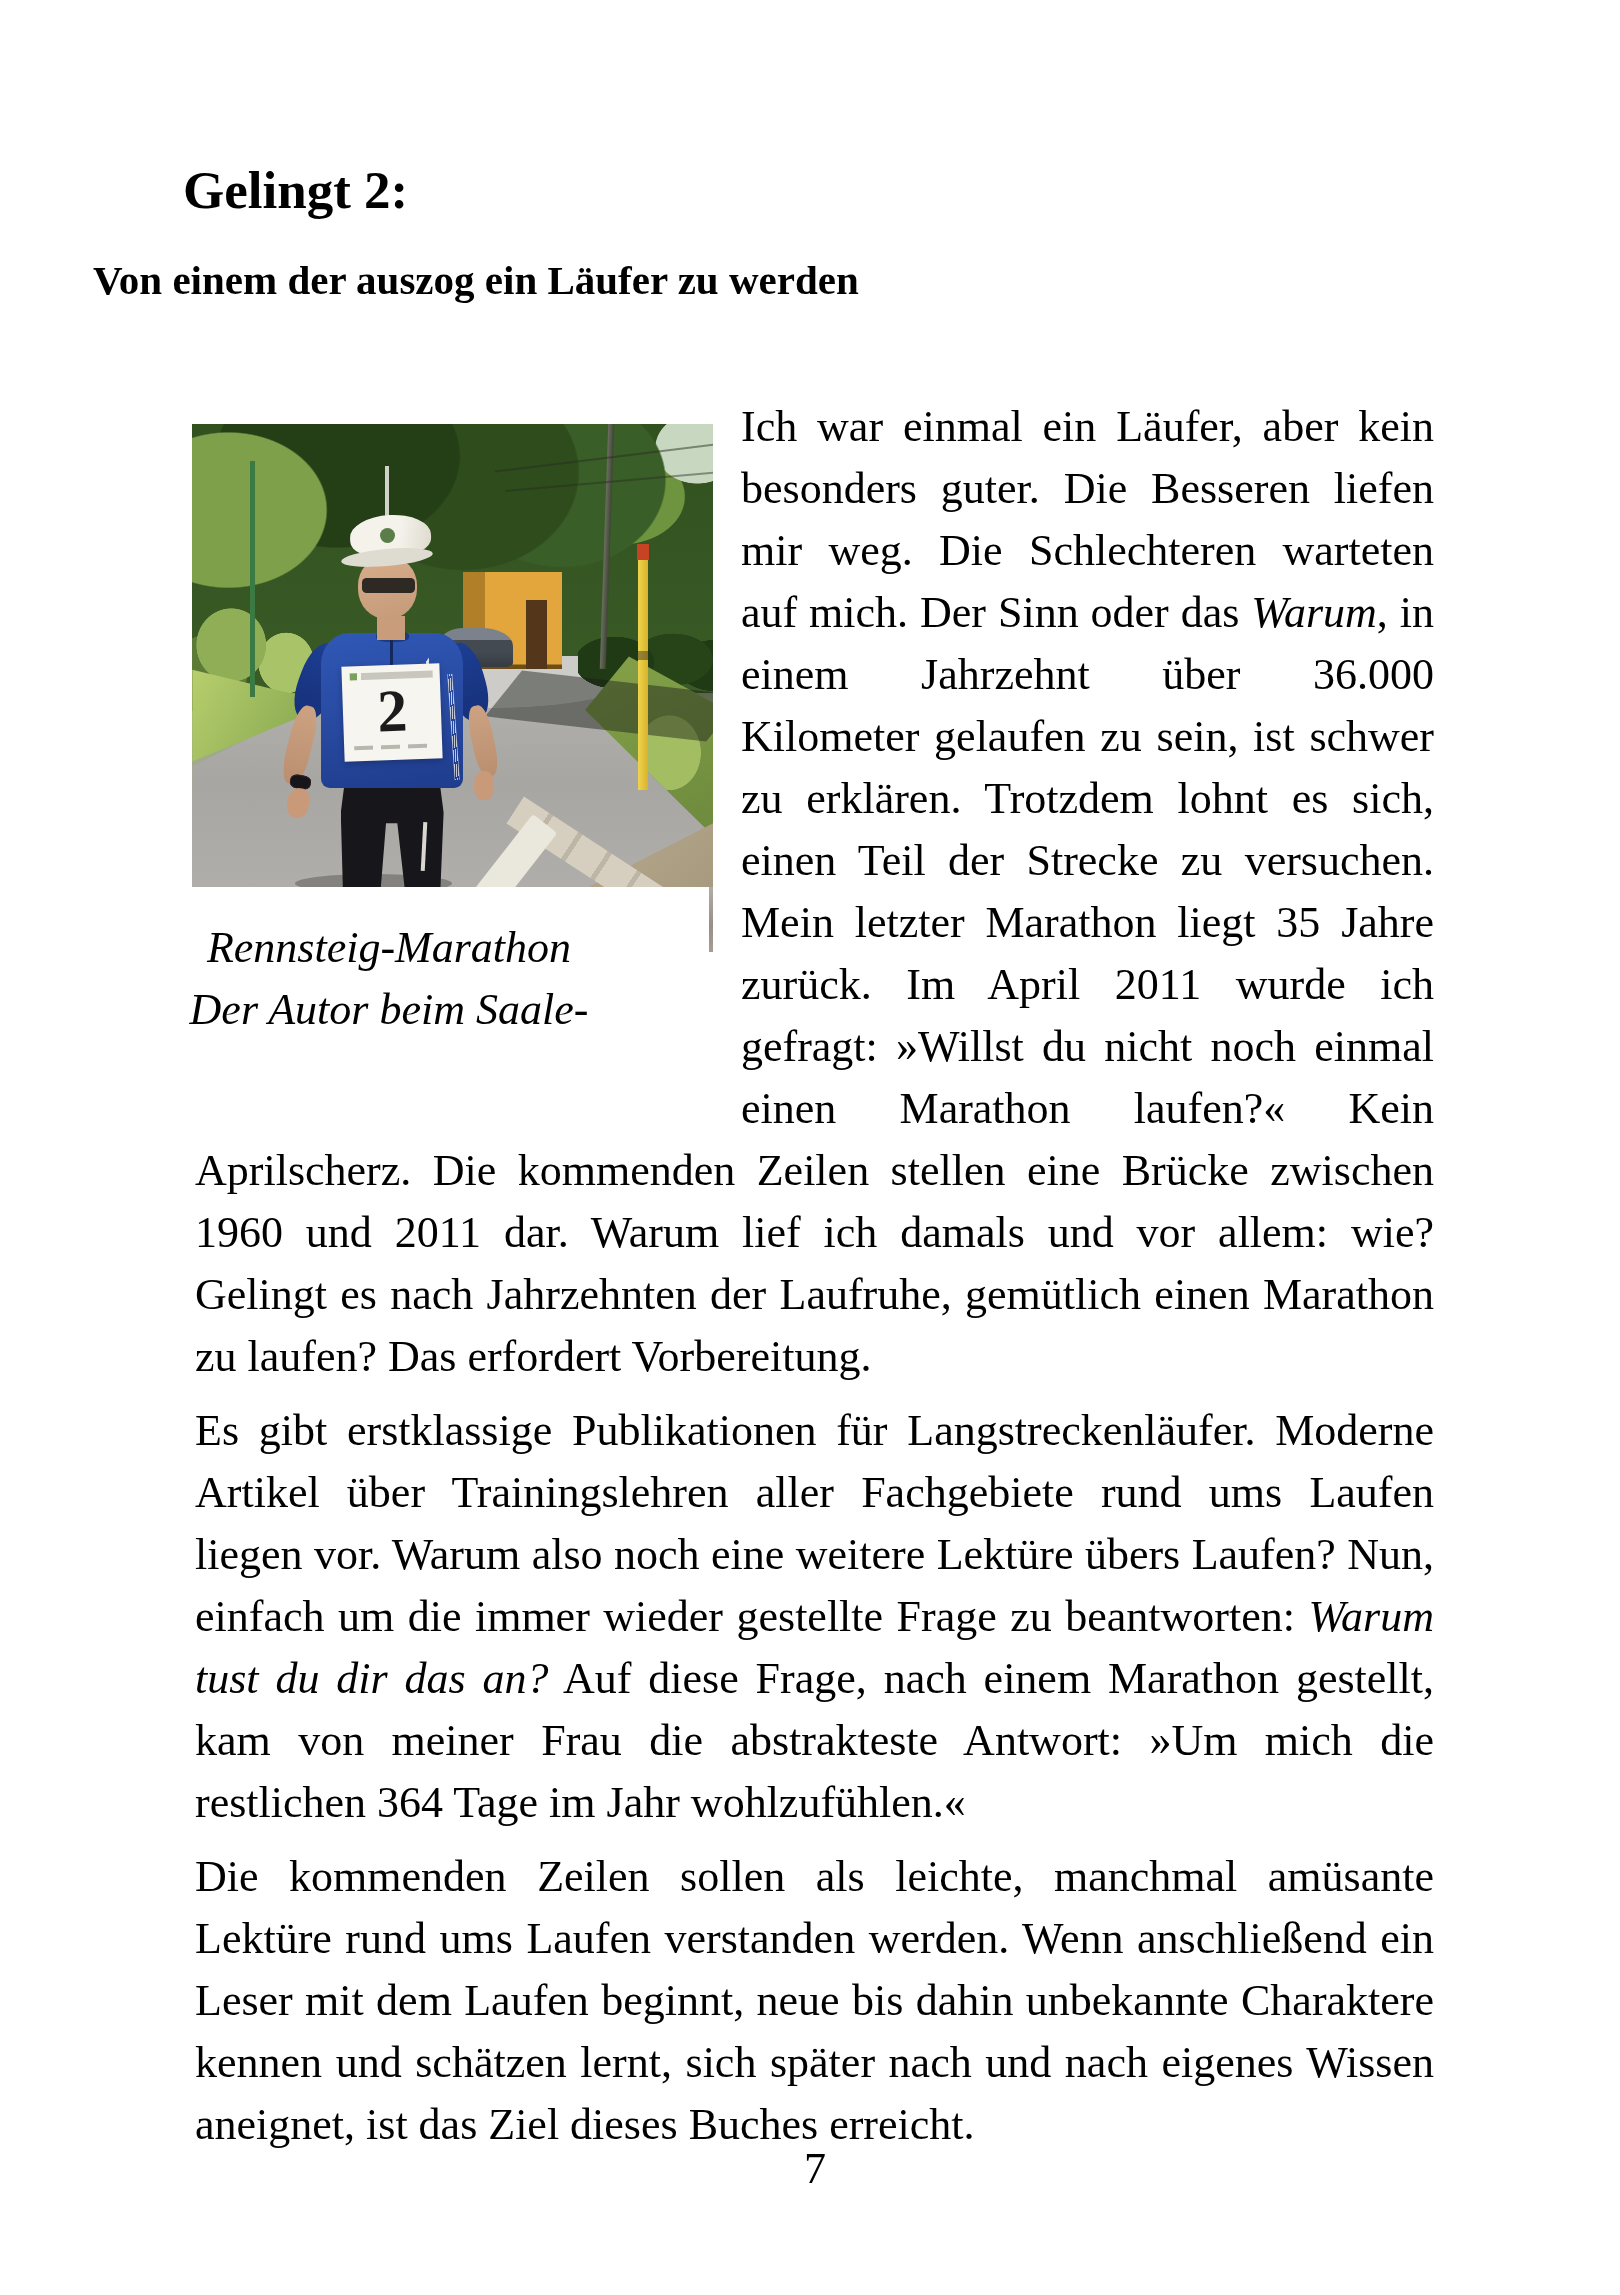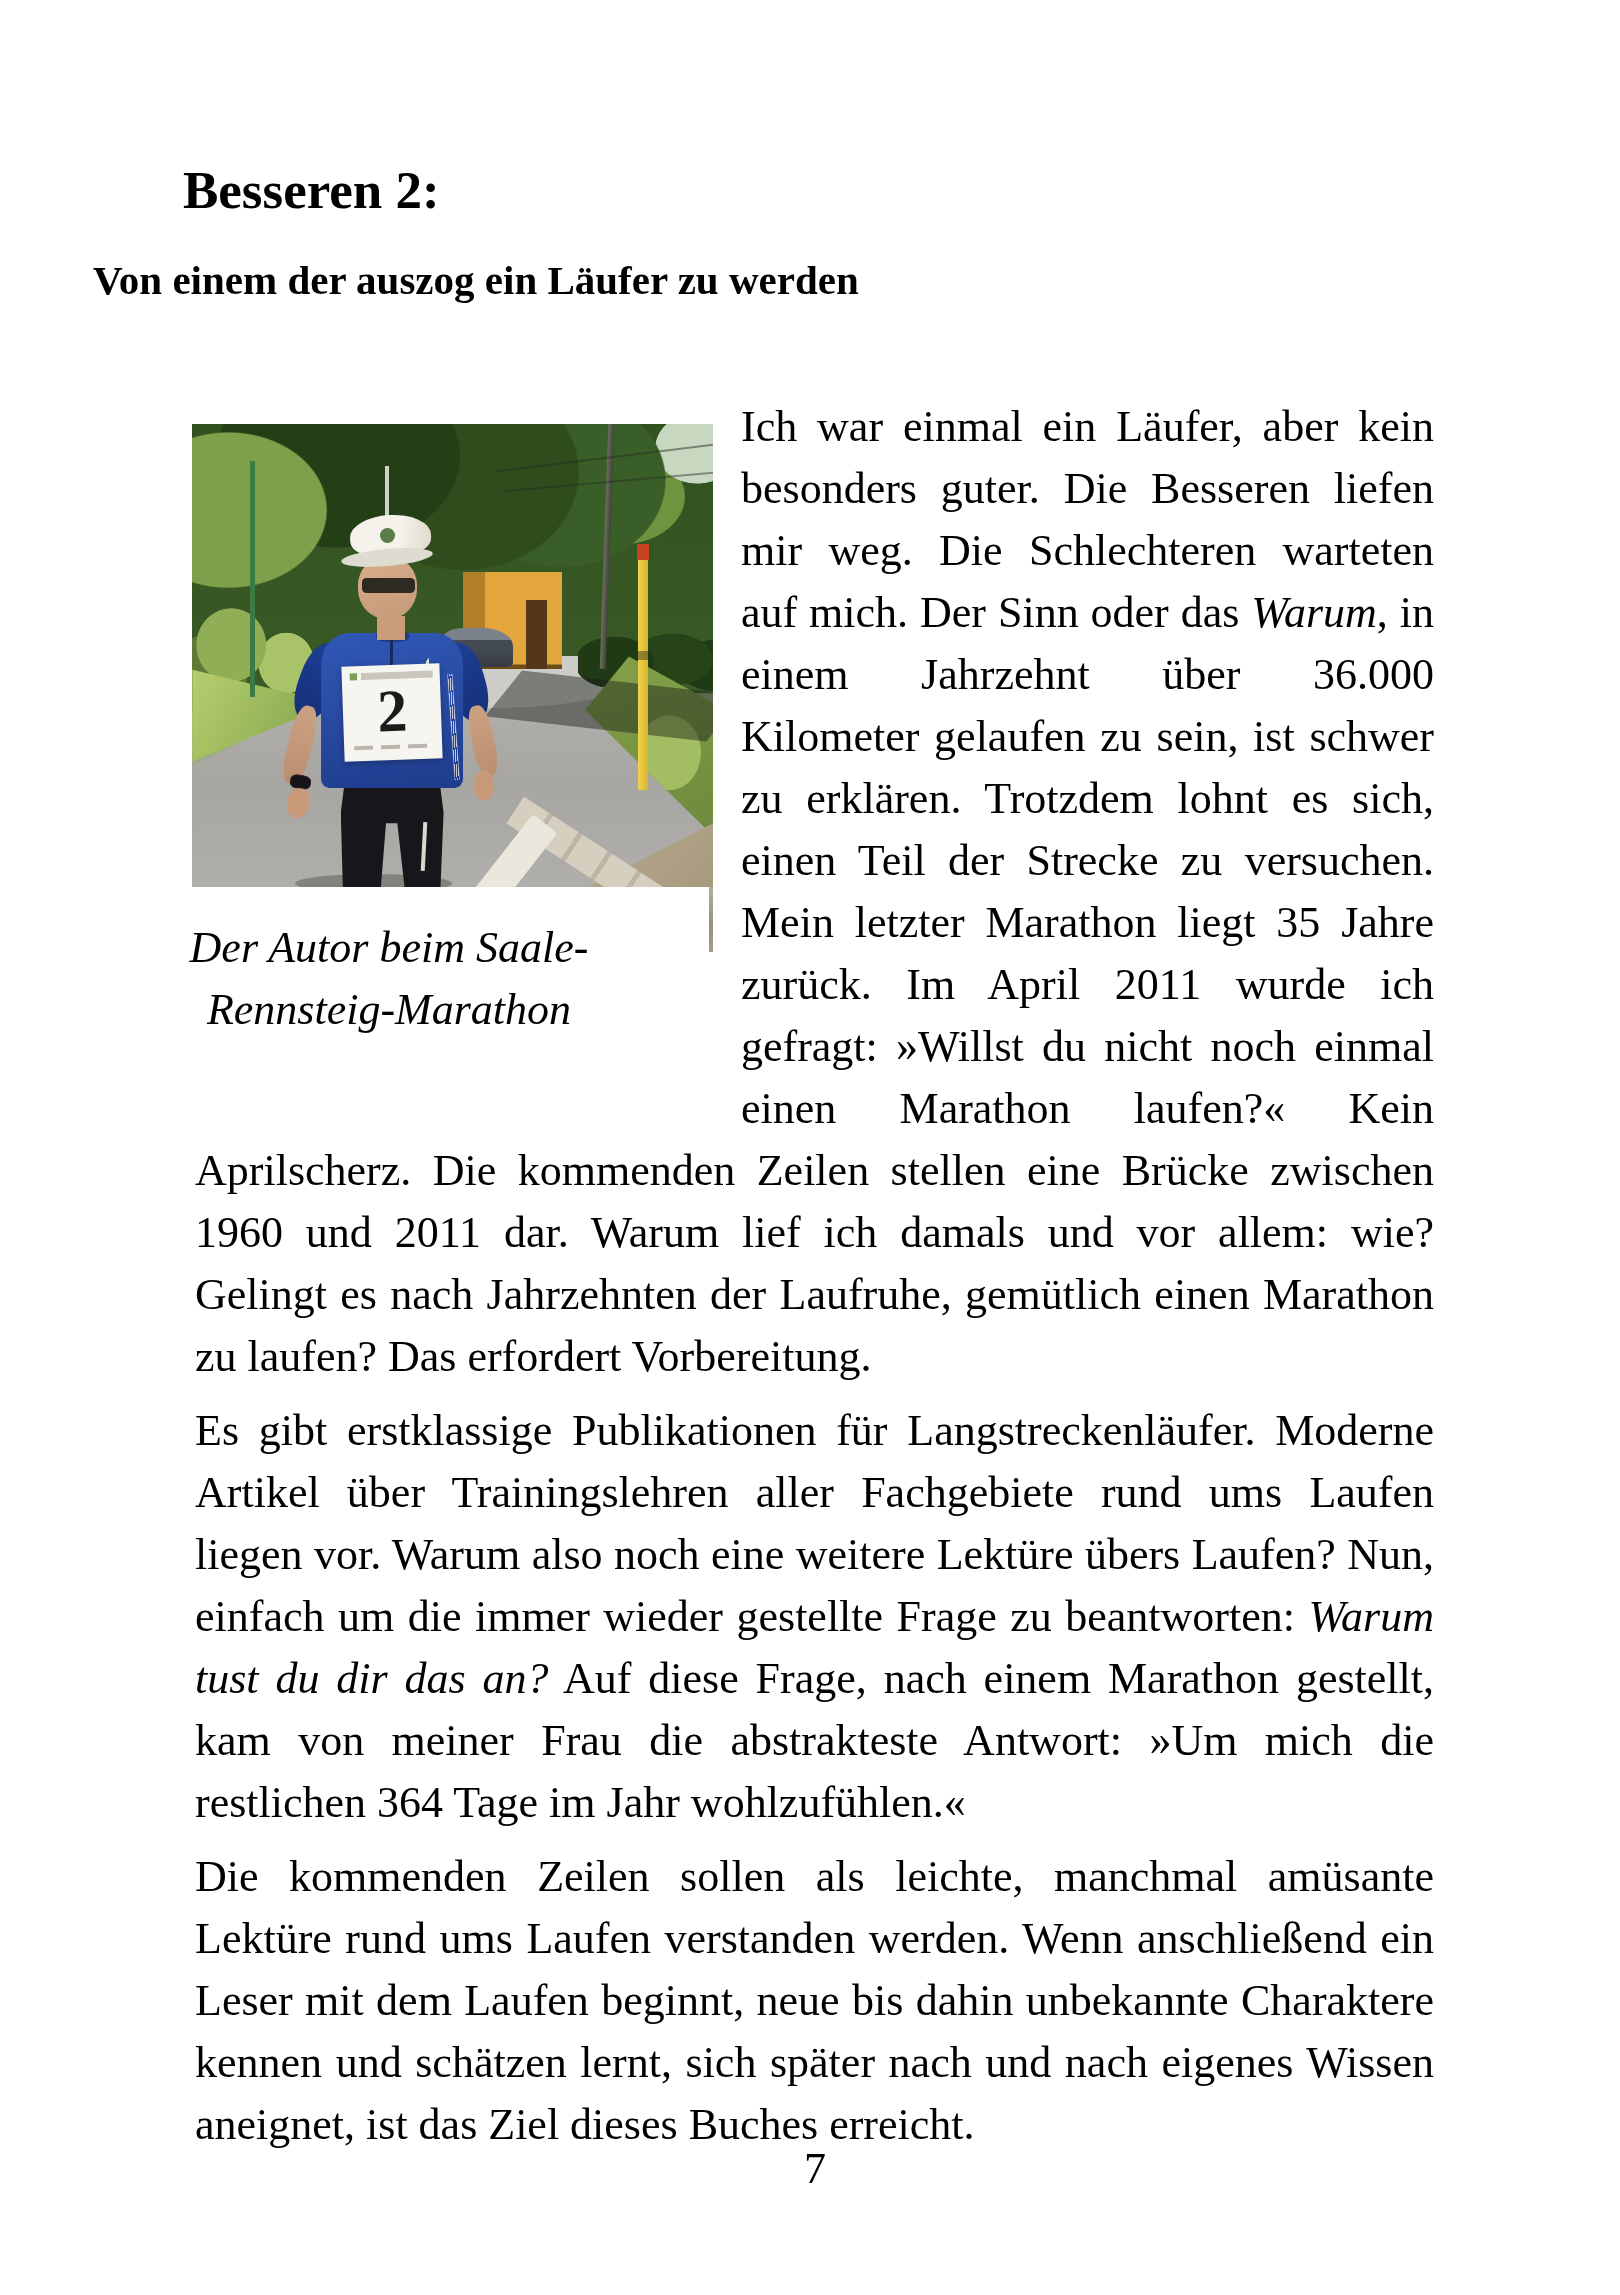--- a/index.html
+++ b/index.html
@@ -158,21 +158,21 @@
     text-align:center;}
   .page-number{
     position:absolute;left:183px;top:2143px;width:1264px;
     text-align:center;font-size:44px;line-height:51px;}
 </style>
 </head>
 <body>
 
 <div class="page">
 
-  <h1 class="chapter-heading">Besseren 2:</h1>
+  <h1 class="chapter-heading">Gelingt 2:</h1>
   <h2 class="chapter-title">Von einem der auszog ein Läufer zu werden</h2>
 
   <div class="body-text">
 
     <div class="figure-float">
       <div class="photo">
         <div class="ph-canopy"></div>
         <div class="ph-bush"></div>
         <div class="ph-road"></div>
         <div class="ph-grassL"></div>
@@ -220,22 +220,22 @@
             <div class="rn-bib-head"></div>
             <div class="rn-bib-num">2</div>
             <div class="rn-bib-foot"></div>
           </div>
         </div>
       </div>
 
       <div class="photo-sliver"></div>
 
       <div class="caption">
+        <div>Rennsteig-Marathon</div>
         <div>Der Autor beim Saale-</div>
-        <div>Rennsteig-Marathon</div>
       </div>
     </div>
 
     <p class="para"><span>Ich war einmal ein Läufer, aber kein besonders guter. Die Besseren liefen mir weg. Die Schlechteren warteten auf mich. Der Sinn oder das </span><i>Warum</i><span>, in einem Jahrzehnt über 36.000 Kilometer gelaufen zu sein, ist schwer zu erklären. Trotzdem lohnt es sich, einen Teil der Strecke zu versuchen. Mein letzter Marathon liegt 35 Jahre zurück. Im April 2011 wurde ich gefragt: »Willst du nicht noch einmal einen Marathon laufen?« Kein Aprilscherz. Die kommenden Zeilen stellen eine Brücke zwischen 1960 und 2011 dar. Warum lief ich damals und vor allem: wie? Gelingt es nach Jahrzehnten der Laufruhe, gemütlich einen Marathon zu laufen? Das erfordert Vorbereitung.</span></p>
 
     <p class="para"><span>Es gibt erstklassige Publikationen für Langstreckenläufer. Moderne Artikel über Trainingslehren aller Fachgebiete rund ums Laufen liegen vor. Warum also noch eine weitere Lektüre übers Laufen? Nun, einfach um die immer wieder gestellte Frage zu beantworten: </span><i>Warum tust du dir das an?</i><span> Auf diese Frage, nach einem Marathon gestellt, kam von meiner Frau die abstrakteste Antwort: »Um mich die restlichen 364 Tage im Jahr wohlzufühlen.«</span></p>
 
     <p class="para"><span>Die kommenden Zeilen sollen als leichte, manchmal amüsante Lektüre rund ums Laufen verstanden werden. Wenn anschließend ein Leser mit dem Laufen beginnt, neue bis dahin unbekannte Charaktere kennen und schätzen lernt, sich später nach und nach eigenes Wissen aneignet, ist das Ziel dieses Buches erreicht.</span></p>
 
   </div>

